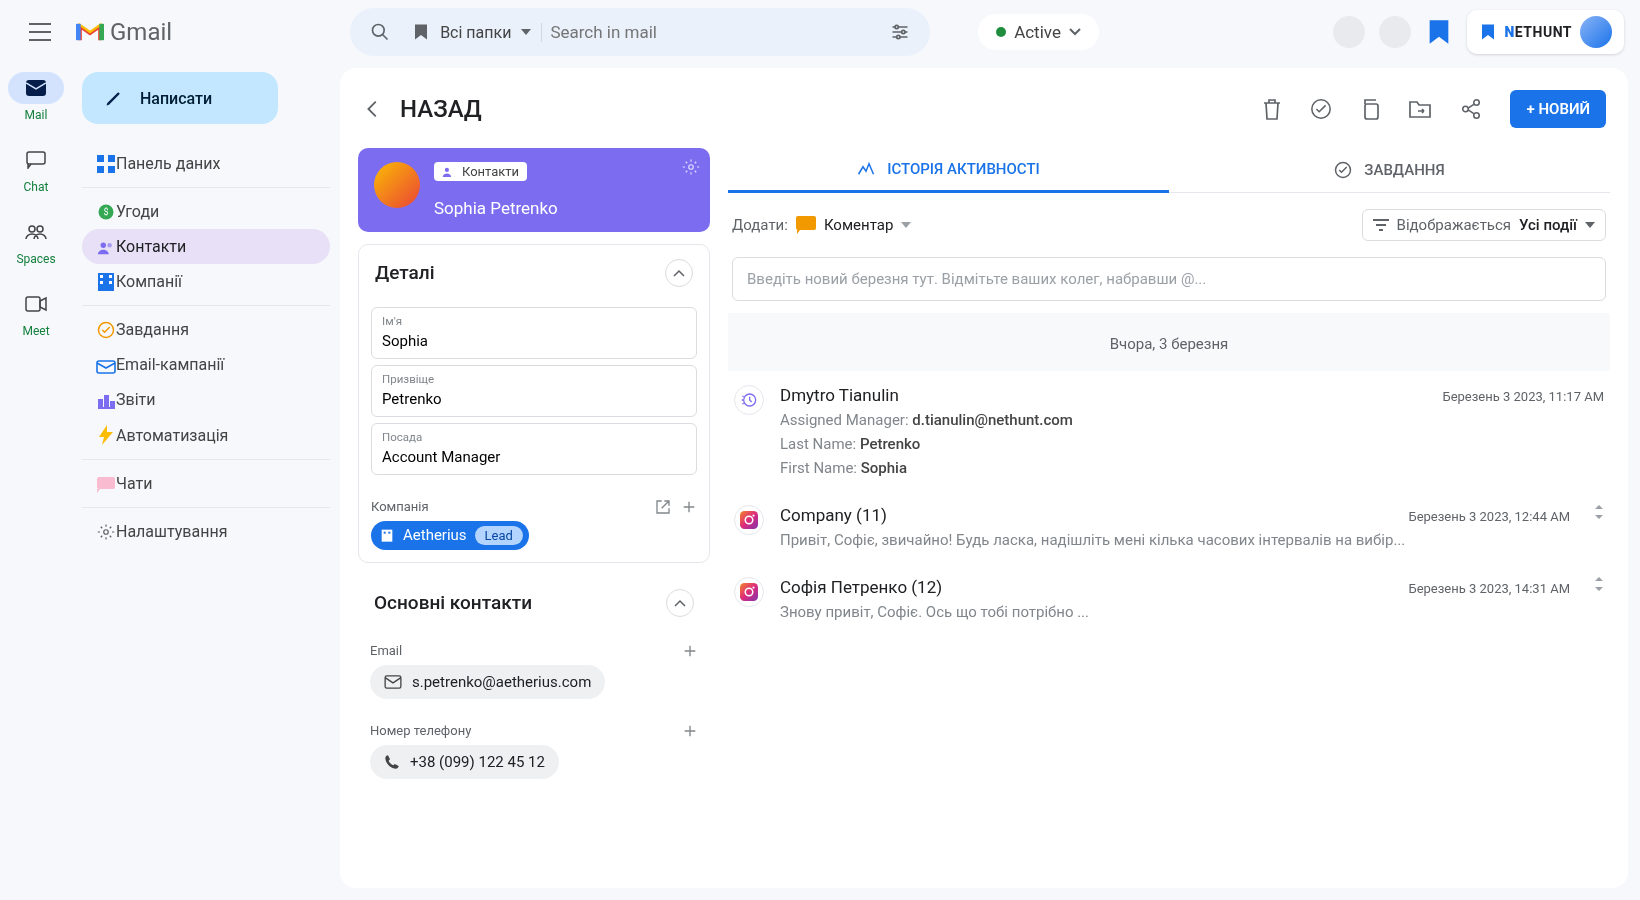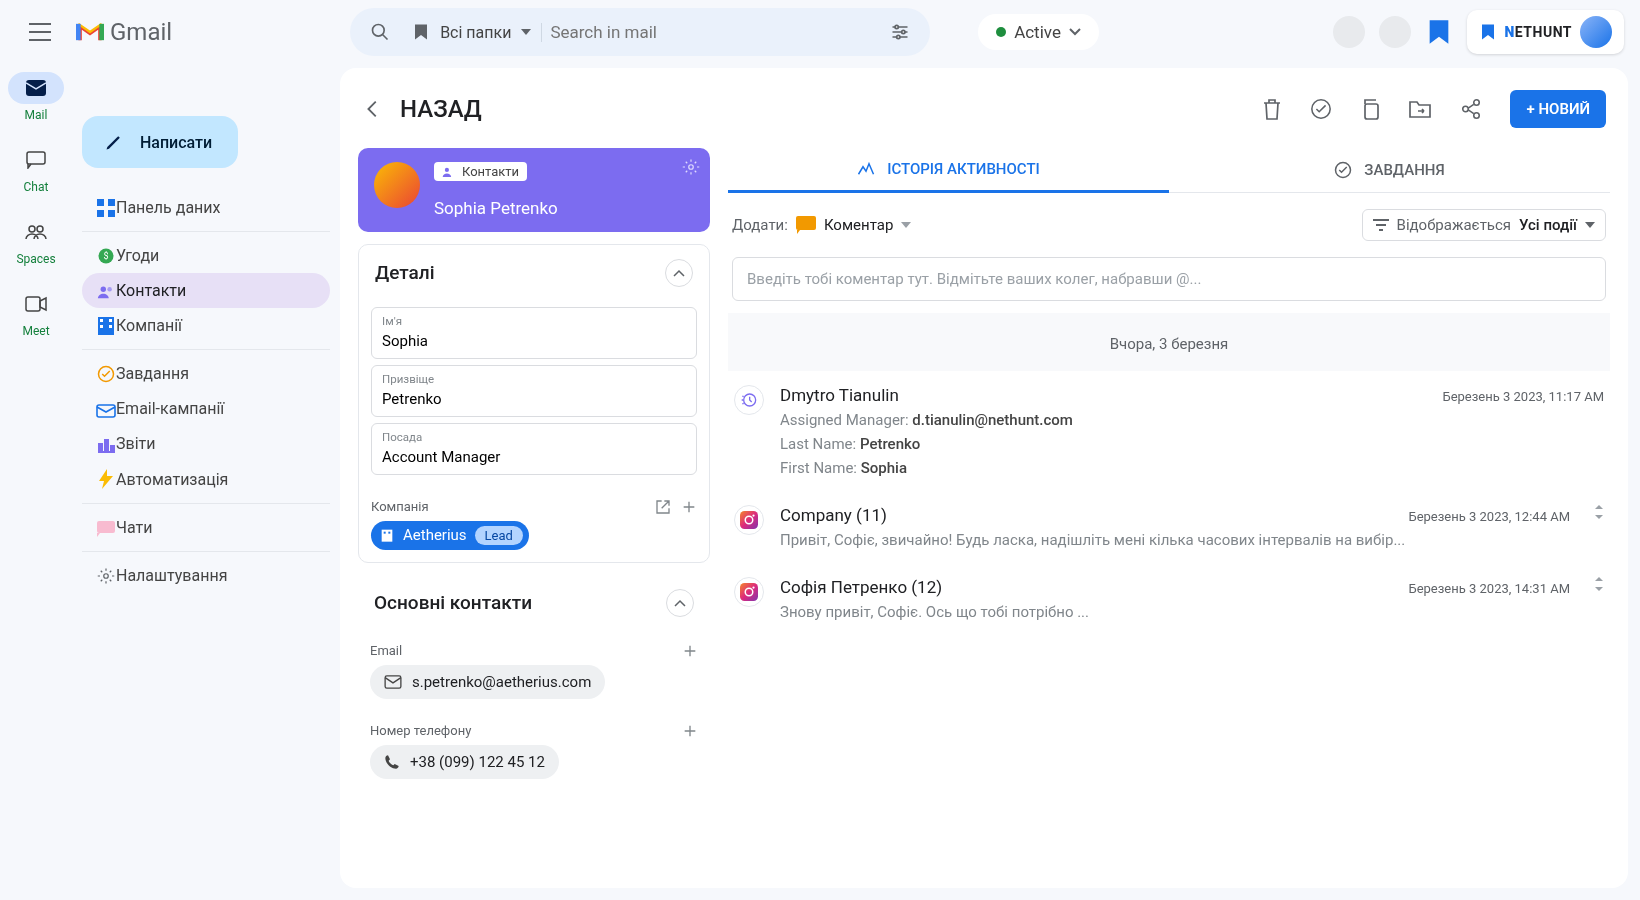--- a/index.html
+++ b/index.html
@@ -24,21 +24,21 @@
 .user-av { width:32px;height:32px;border-radius:50%;background:linear-gradient(135deg,#8ab4f8,#1a73e8); }
 
 .layout { display:flex; height:836px; }
 .rail { width:72px; padding-top:8px; display:flex; flex-direction:column; align-items:center; }
 .rail-item { display:flex; flex-direction:column; align-items:center; gap:4px; margin-bottom:22px; cursor:pointer; }
 .rail-pill { width:56px; height:32px; border-radius:16px; display:flex; align-items:center; justify-content:center; }
 .rail-pill.on { background:#d3e3fd; }
 .rail-label { font-size:12px; color:#15803d; }
 
 .sidebar { width:268px; padding:8px 10px; }
-.compose-btn { display:flex; align-items:center; gap:16px; background:#c2e7ff; border-radius:16px; padding:16px 22px; font-size:16px; font-weight:500; color:#001d35; cursor:pointer; width:156px;margin-top:44px; }
+.compose-btn { display:flex; align-items:center; gap:16px; background:#c2e7ff; border-radius:16px; padding:16px 22px; font-size:16px; font-weight:500; color:#001d35; cursor:pointer; width:196px; }
 .nav-list { margin-top:22px; }
 .nav-item { display:flex; align-items:flex-end; padding:8px 14px; border-radius:18px; font-size:16px; color:#444; cursor:pointer; }
 .nav-item.active { background:#e7e0f6; color:#202124; }
 .nav-icon { width:20px; display:flex; align-items:center; justify-content:center; }
 .nav-sep { height:1px; background:#e4e7ec; margin:6px 0; }
 
 .main { flex:1; background:#fff; border-radius:16px; margin:4px 12px 12px 0; padding:12px 0 0 0; display:flex; flex-direction:column; overflow:hidden; }
 .main-header { display:flex; align-items:center; padding:10px 22px 20px 22px; gap:16px; }
 .back { display:flex; align-items:center; gap:12px; color:#5f6368; cursor:pointer; }
 .back-title { font-size:24px; font-weight:500; color:#202124; }
@@ -497,21 +497,21 @@
                 <path d="M0 1h16M3 6h10M6 11h4"></path>
               </svg>
             <span style="color:#5f6368">Відображається</span>
             <b style="font-weight:500">Усі події</b>
             <svg width="10" height="6" viewBox="0 0 10 6">
                 <path d="M0 0l5 6 5-6z" fill="#5f6368"></path>
               </svg>
           </div>
         </div>
 
-        <div class="comment-input">Введіть тобі коментар тут. Відмітьте ваших колег, набравши @...</div>
+        <div class="comment-input">Введіть новий березня тут. Відмітьте ваших колег, набравши @...</div>
 
         <div class="date-divider">Вчора, 3 березня</div>
 
         <div id="activity-list">
             <div class="activity">
               <div class="act-icon">
                 <svg width="16" height="16" viewBox="0 0 24 24" fill="none" stroke="#7c6cf0" stroke-width="2">
                   <circle cx="13" cy="12" r="9"></circle>
                   <path d="M13 7v5l3 3M3 12H1m3-5l-2-1m2 11l-2 1"></path>
                 </svg>

